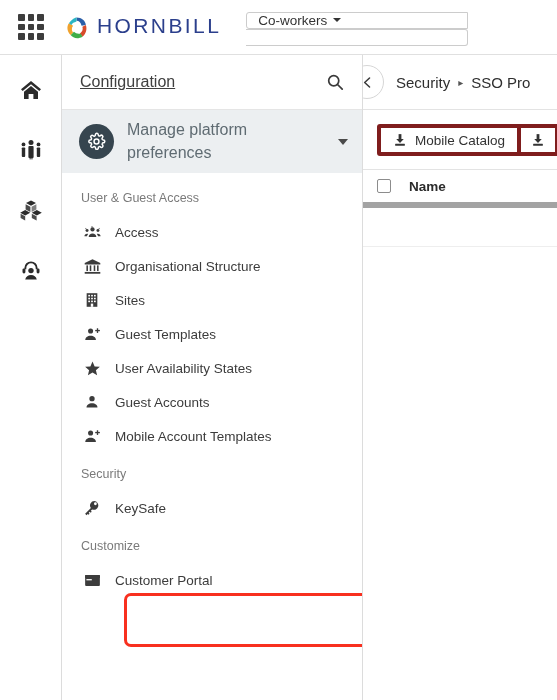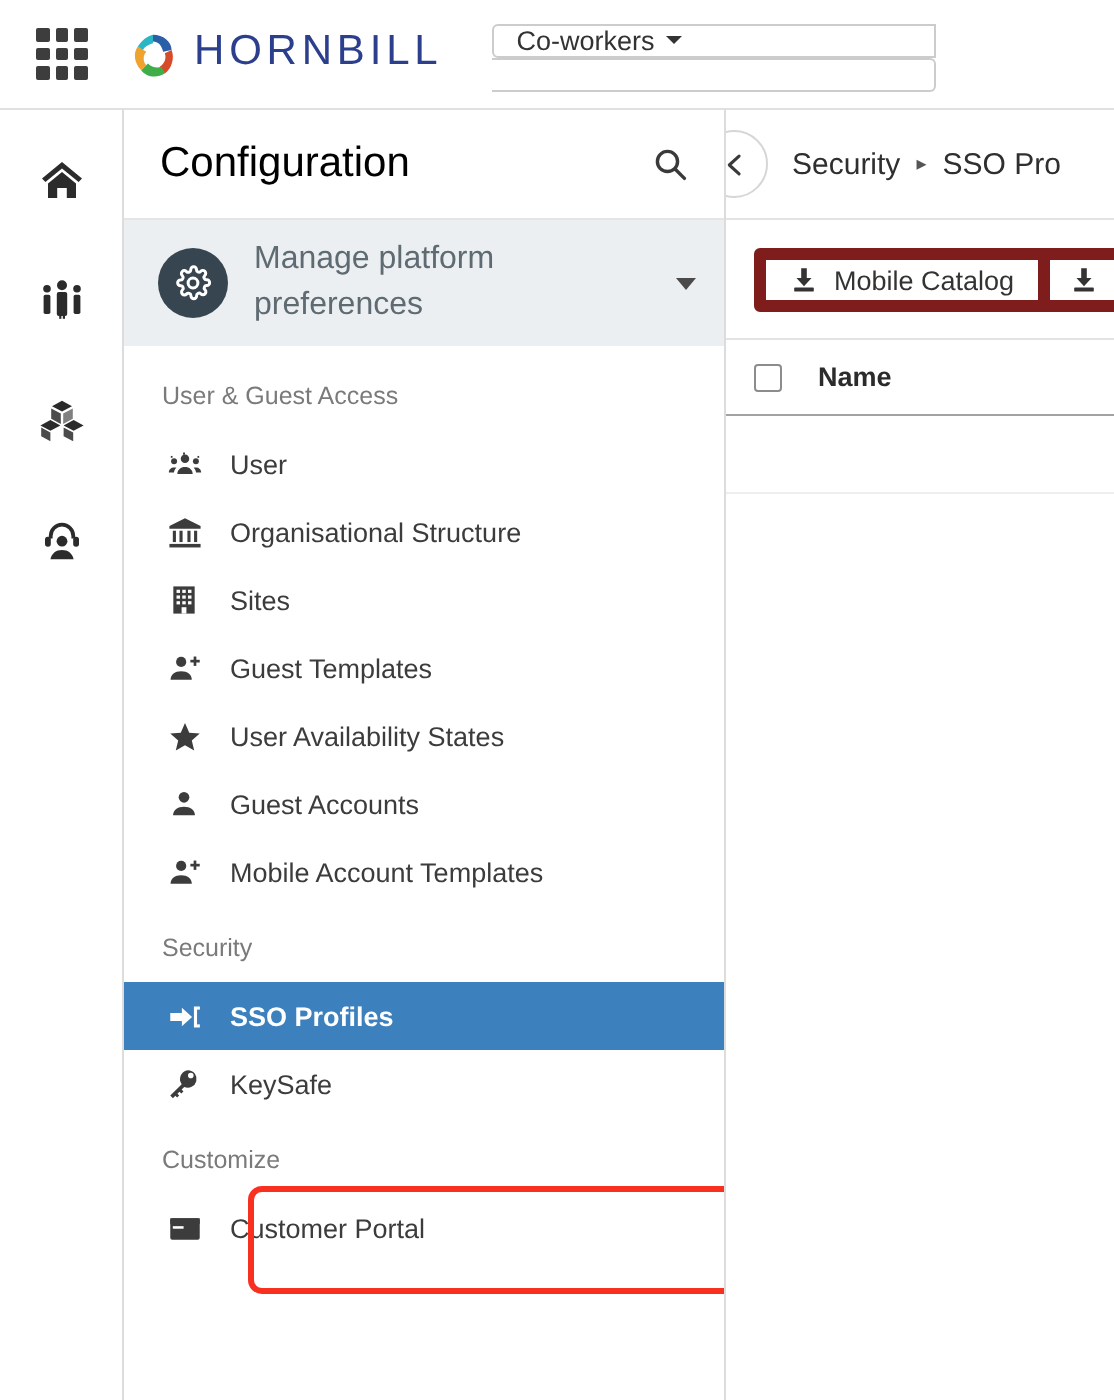--- a/index.html
+++ b/index.html
@@ -53,21 +53,21 @@
 
   
   .cfg{
     position:absolute; left:62px; top:55px; width:301px; height:645px;
     background:#fff; border-right:1px solid #dcdcdc; overflow:hidden;
   }
   .cfg-head{
     height:55px; display:flex; align-items:center; justify-content:space-between;
     padding:0 18px 0 18px; border-bottom:1px solid #e5e5e5;
   }
-  .cfg-title{ font-size:21px; color:#000000; }
+  .cfg-title{ font-size:16px; color:#404040;text-decoration:underline; }
   .cfg-search{ cursor:pointer; color:#3a3a3a; }
 
   .cfg-context{
     height:63px; background:#eceff1; display:flex; align-items:center;
     padding:0 14px 0 17px; gap:13px; cursor:pointer;
   }
   .cfg-avatar{
     width:35px;height:35px;border-radius:50%; background:#36454f;
     display:flex;align-items:center;justify-content:center; flex:0 0 35px;
   }
@@ -111,29 +111,29 @@
     margin-left:-16px; background:#fff; flex:0 0 34px;
   }
   .crumbs{ display:flex; align-items:center; gap:8px; font-size:15px;
     color:#2f2f2f; white-space:nowrap; }
   .crumb-sep{ color:#555; font-size:10px; }
 
   .toolbar{ padding:14px 0 13px 14px; display:flex; }
   .btngrp{ display:flex; }
   .tb-btn{
     display:flex;align-items:center;gap:8px; height:32px; padding:0 12px;
-    background:#fff;border:6px solid #7f1d1d; font-size:13.5px;color:#333;
+    background:#fff;border:4px solid #7f1d1d; font-size:13.5px;color:#333;
     cursor:pointer; white-space:nowrap;
   }
   .tb-btn:first-child{ border-radius:3px 0 0 3px; }
   .tb-btn + .tb-btn{ border-left:none; border-radius:0 3px 3px 0; padding:0 10px; }
 
   .thead{
     display:flex; align-items:center; gap:18px; height:39px;
-    padding-left:14px; border-top:1px solid #e3e3e3; border-bottom:1px solid #a3a3a3;text-align:center;
+    padding-left:14px; border-top:1px solid #e3e3e3; border-bottom:6px solid #a3a3a3;text-align:center;
   }
   .chk{ width:14px;height:14px;border:1px solid #8c8c8c;border-radius:2px;
     background:#fff; cursor:pointer; flex:0 0 14px;}
   .th-name{ font-size:13.5px; font-weight:bold; color:#2b2b2b; }
   .tbody-row{ height:39px; border-bottom:1px solid #eee; }
 
   svg{ display:block; }
 </style>
 </head>
 <body>
@@ -265,21 +265,21 @@
               <path d="M6.6 18.4c0-3.1 2.4-5 5.4-5s5.4 1.9 5.4 5z"></path>
             <circle cx="4.3" cy="9.3" r="2.1"></circle>
               <path d="M0.6 17.3c0-2.2 1.6-3.6 3.7-3.6.6 0 1.1.1 1.6.3-1 1-1.6 2.2-1.7 3.3z"></path>
             <circle cx="19.7" cy="9.3" r="2.1"></circle>
               <path d="M23.4 17.3h-3.6c-.1-1.1-.7-2.3-1.7-3.3.5-.2 1-.3 1.6-.3 2.1 0 3.7 1.4 3.7 3.6z"></path>
             <rect x="10.6" y="3.2" width="1.4" height="1.5"></rect>
               <rect x="2" y="5.6" width="1.2" height="1.3"></rect>
               <rect x="20.8" y="5.6" width="1.2" height="1.3"></rect>
           </svg>
         </span>
-        <span class="nav-label">User</span>
+        <span class="nav-label">Access</span>
       </div>
 
 
       <div class="nav-item">
         <span class="nav-ico">
           <svg width="17" height="17" viewBox="0 0 24 24" fill="currentColor">
             <path d="M12 1.6 L23 7.1 V9 H1 V7.1 Z"></path>
             <rect x="3.4" y="10.4" width="2.2" height="8"></rect>
               <rect x="8.1" y="10.4" width="2.2" height="8"></rect>
             <rect x="13.7" y="10.4" width="2.2" height="8"></rect>
@@ -349,31 +349,20 @@
               <path d="M1.8 19.6c0-3.7 3.1-6 7.5-6s7.5 2.3 7.5 6z"></path>
             <rect x="18.1" y="3.2" width="1.9" height="6.6"></rect>
               <rect x="15.8" y="5.5" width="6.6" height="1.9"></rect>
           </svg>
         </span>
         <span class="nav-label">Mobile Account Templates</span>
       </div>
 
       <div class="grp-label">Security</div>
 
-      <div class="nav-item active">
-        <span class="nav-ico">
-          <svg width="17" height="17" viewBox="0 0 24 24" fill="currentColor">
-            <path d="M1.6 9.2h8.2V5.4L17 12l-7.2 6.6v-3.8H1.6z"></path>
-            <rect x="18.3" y="4.6" width="2.2" height="14.8"></rect>
-            <rect x="20.5" y="4.6" width="2" height="2.2"></rect>
-              <rect x="20.5" y="17.2" width="2" height="2.2"></rect>
-          </svg>
-        </span>
-        <span class="nav-label">SSO Profiles</span>
-      </div>
 
       <div class="nav-item">
         <span class="nav-ico">
           <svg width="16" height="16" viewBox="0 0 24 24" fill="currentColor">
             <path d="M15.6 1.6a6.6 6.6 0 0 0-5.3 10.5L1.7 20.7l2 2 1.8-1.8 1.3 1.3 1.6-1.6-1.3-1.3 1.5-1.5 1.4 1.4 1.6-1.6-1.4-1.4 2-2a6.6 6.6 0 1 0 3.4-12.6zm1.5 6.1a2.1 2.1 0 1 1 0-4.2 2.1 2.1 0 0 1 0 4.2z"></path>
           </svg>
         </span>
         <span class="nav-label">KeySafe</span>
       </div>
 

